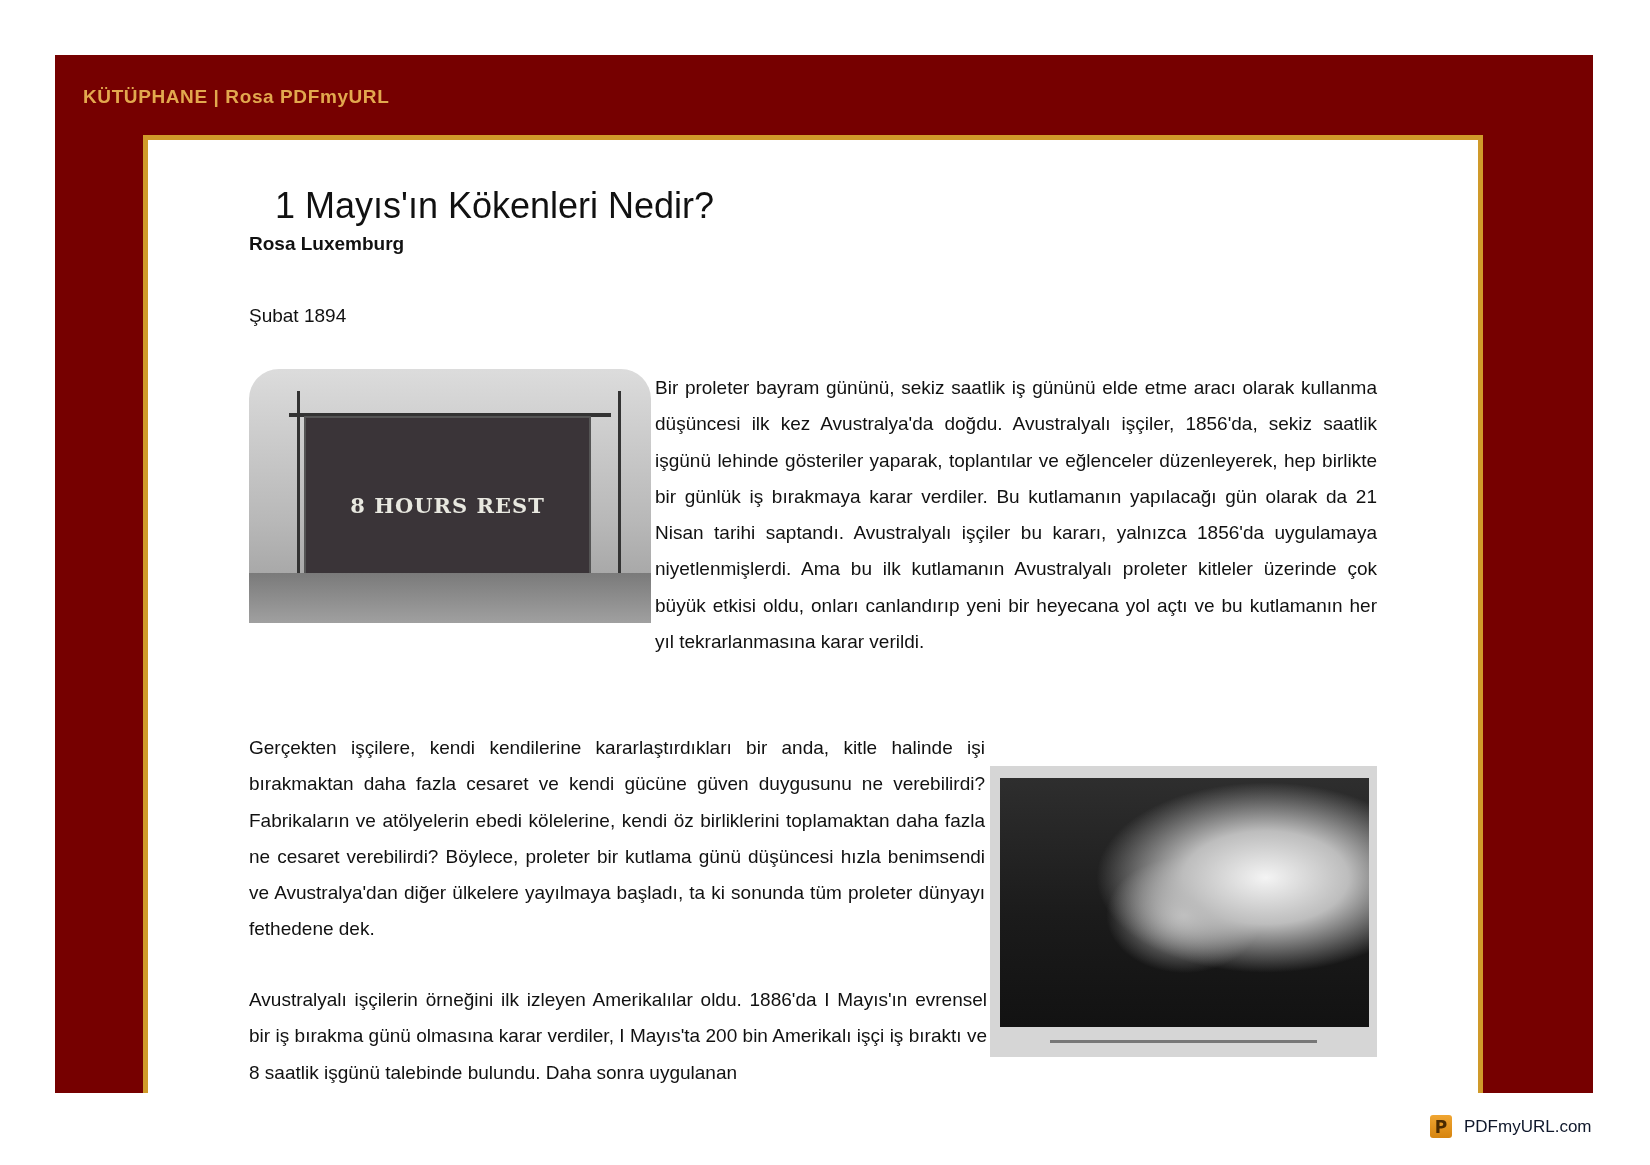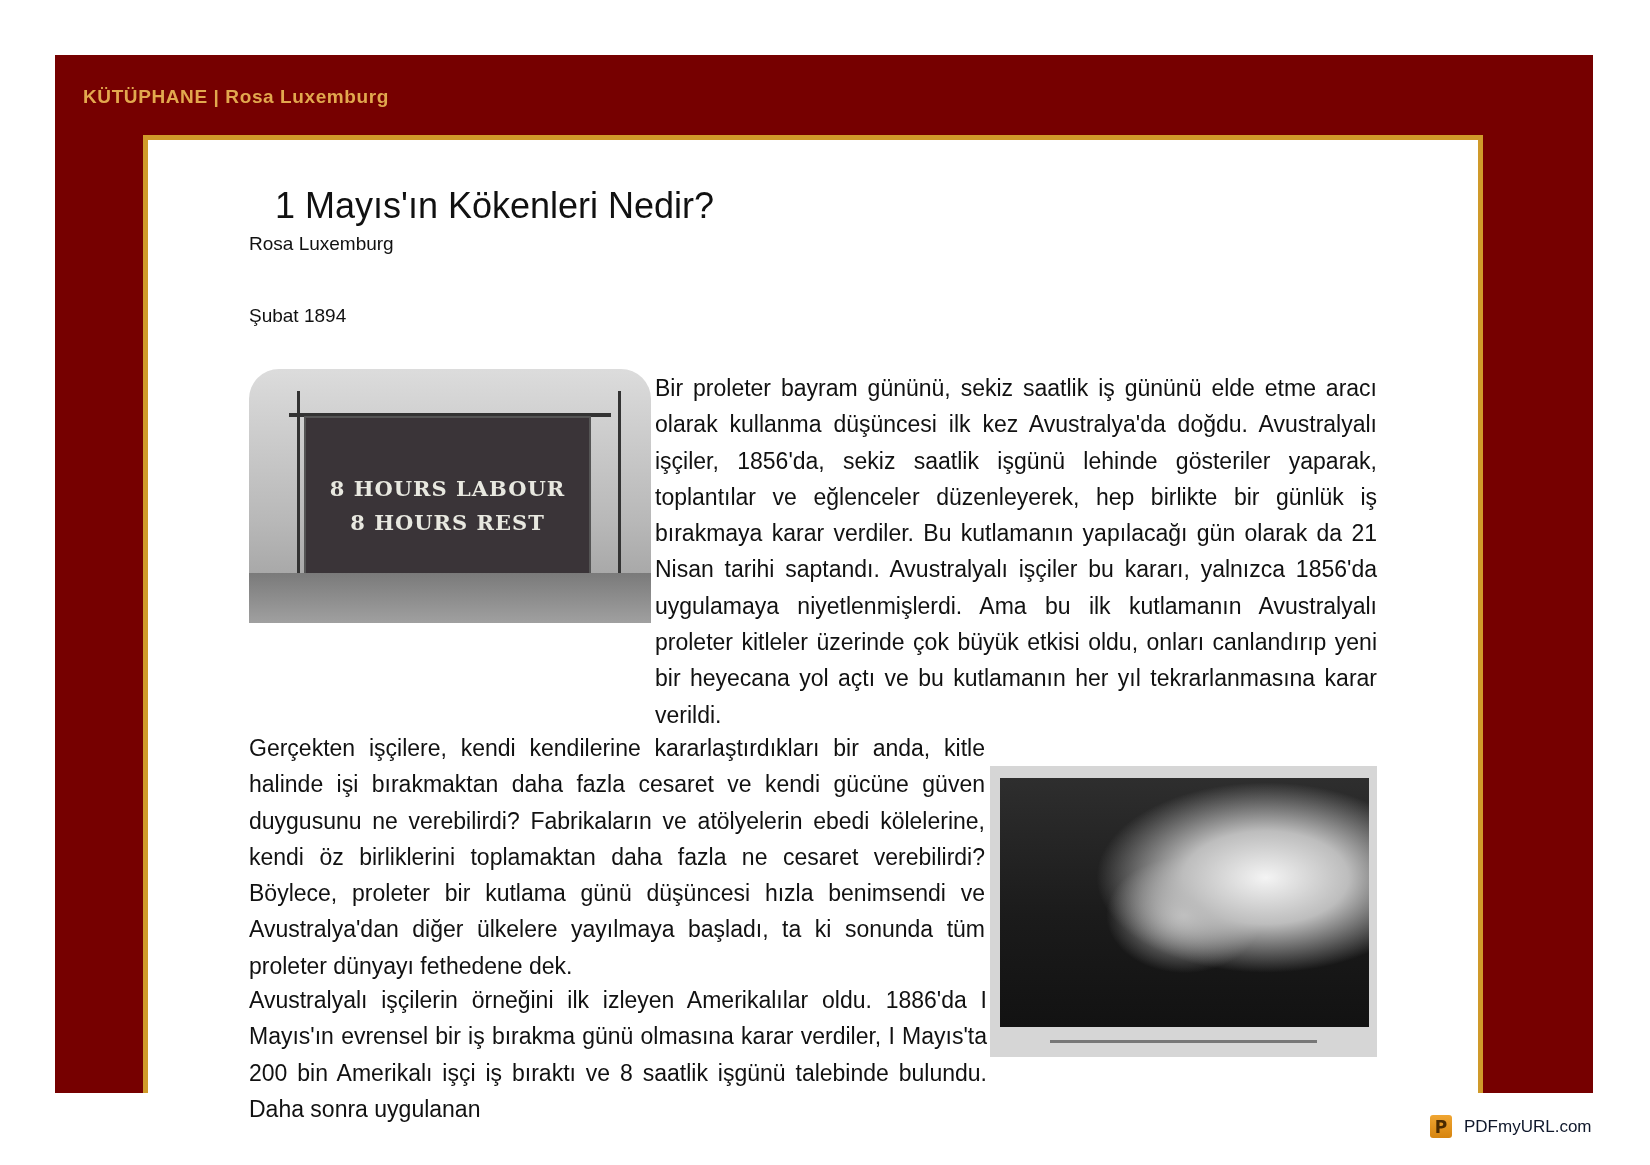--- a/index.html
+++ b/index.html
@@ -18,24 +18,24 @@
     color:#e2a84e; font-weight:bold; font-size:19px; letter-spacing:0.6px;
   }
   .frame {
     position:absolute; left:88px; top:80px; width:1340px; height:958px;
     background:#fff; border:5px solid #d09a2a; border-bottom:none;
     box-sizing:border-box;
   }
   .page-title {
     position:absolute; left:275px; top:185px; font-size:36px; color:#111; margin:0; font-weight:normal; white-space:nowrap;text-align:center;
   }
-  .author { position:absolute; left:249px; top:233px; font-size:19px; }
+  .author { position:absolute; left:249px; top:233px; font-size:19px;font-weight:bold; }
   .date { position:absolute; left:249px; top:305px; font-size:19px; }
   .para {
-    position:absolute; font-size:23px; line-height:36.3px; text-align:justify; margin:0;
+    position:absolute; font-size:19px; line-height:36.3px; text-align:justify; margin:0;
   }
   .img1 {
     position:absolute; left:249px; top:369px; width:402px; height:254px;
     background:linear-gradient(#dcdcdc,#b8b8b8 60%,#9a9a9a);
     border-top-left-radius:30px; border-top-right-radius:30px; overflow:hidden;
   }
   .img1 .pole { position:absolute; width:3px; background:#333; top:22px; bottom:0; }
   .img1 .bar { position:absolute; left:40px; right:40px; top:44px; height:4px; background:#333; }
   .img1 .banner {
     position:absolute; left:55px; right:60px; top:47px; height:175px;
@@ -64,34 +64,33 @@
     background:linear-gradient(#f0a632,#d6840f);
     display:flex; align-items:center; justify-content:center;
     font-weight:bold; color:#4a2a00; font-size:17px; font-family:"DejaVu Sans", sans-serif;
   }
   .pdf-text { color:#0f172a; font-size:17px; }
 </style>
 </head>
 <body>
 
 <div class="outer">
-  <div class="site-title">KÜTÜPHANE | Rosa Luxemburg</div>
+  <div class="site-title">KÜTÜPHANE | Rosa PDFmyURL</div>
   <div class="frame"></div>
 </div>
 
 <h1 class="page-title">1 Mayıs'ın Kökenleri Nedir?</h1>
 <div class="author">Rosa Luxemburg</div>
 <div class="date">Şubat 1894</div>
 
 <div class="img1">
   <div class="pole" style="left:48px;"></div>
   <div class="pole" style="right:30px;"></div>
   <div class="bar"></div>
   <div class="banner">
-    <div class="bl">8 HOURS LABOUR</div>
     <div class="bl">8 HOURS REST</div>
   </div>
   <div class="ground"></div>
 </div>
 
 <p class="para" style="left:655px; top:370px; width:722px;">
   <span>Bir proleter bayram gününü, sekiz saatlik iş gününü elde etme aracı olarak kullanma düşüncesi ilk kez Avustralya'da doğdu. Avustralyalı işçiler, 1856'da, sekiz saatlik işgünü lehinde gösteriler yaparak, toplantılar ve eğlenceler düzenleyerek, hep birlikte bir günlük iş bırakmaya karar verdiler. Bu kutlamanın yapılacağı gün olarak da 21 Nisan tarihi saptandı. Avustralyalı işçiler bu kararı, yalnızca 1856'da uygulamaya niyetlenmişlerdi. Ama bu ilk kutlamanın Avustralyalı proleter kitleler üzerinde çok büyük etkisi oldu, onları canlandırıp yeni bir heyecana yol açtı ve bu kutlamanın her yıl tekrarlanmasına karar verildi.</span>
 </p>
 
 <div class="img2">

